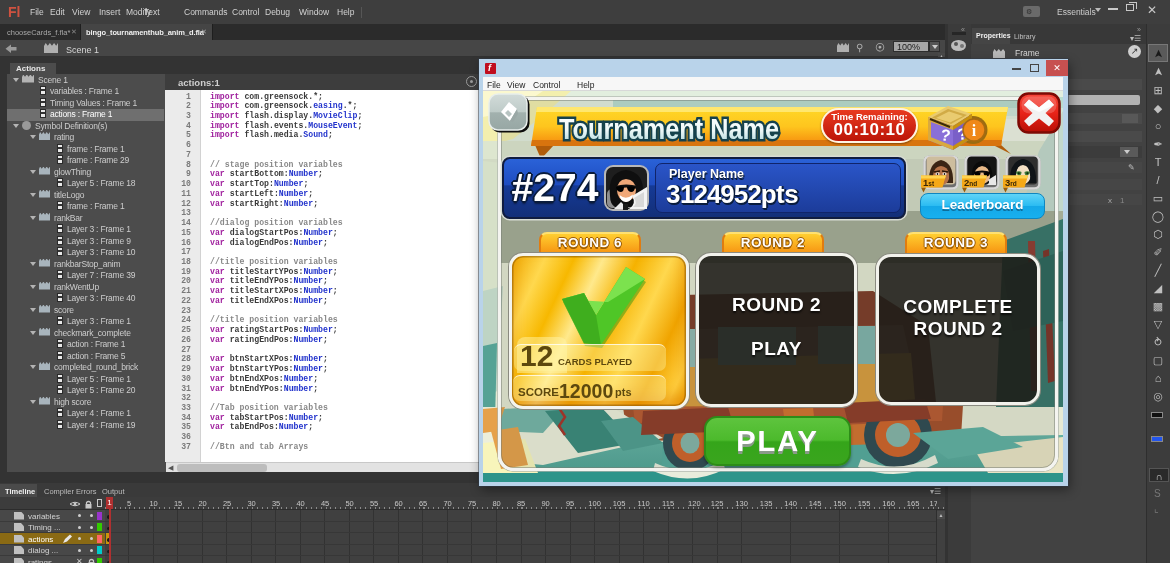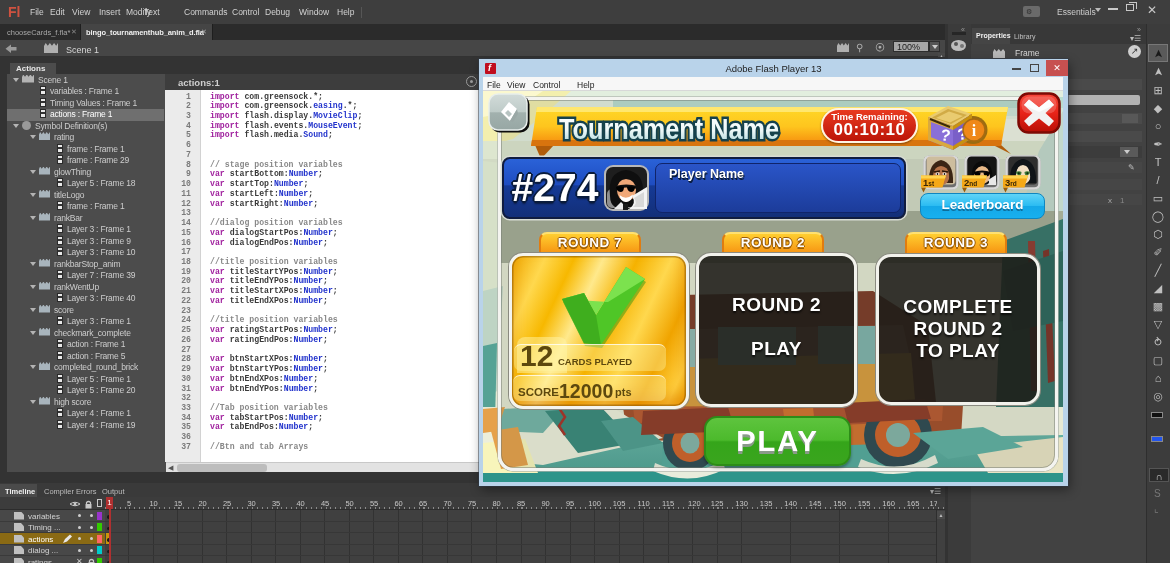--- a/index.html
+++ b/index.html
@@ -254,21 +254,20 @@
 <div class="a" style="left:1149px;top:372px;width:18px;height:12px;color:#c0c0c0;font-size:11px;text-align:center;line-height:12px;transform:rotate(0deg)">⌂</div>
 <div class="a" style="left:1149px;top:390px;width:18px;height:12px;color:#c0c0c0;font-size:11px;text-align:center;line-height:12px;transform:rotate(0deg)">◎</div>
 <div class="a" style="left:1151px;top:412px;width:12px;height:6px;background:#111;border:1px solid #888"></div>
 <div class="a" style="left:1151px;top:436px;width:12px;height:6px;background:#2255ee;border:1px solid #888"></div>
 <div class="a" style="left:1149px;top:468px;width:20px;height:14px;background:#2a2a2a;border:1px solid #555;color:#ccc;font-size:10px;font-weight:bold;text-align:center;line-height:15px">∩</div>
 <div class="a" style="left:1154px;top:488px;font-size:10px;color:#777">S</div>
 <div class="a" style="left:1154px;top:503px;font-size:10px;color:#777">⌞</div>
 <div class="a" style="left:479px;top:59px;width:589px;height:427px;background:#b9d3ea;box-shadow:0 0 0 1px rgba(45,55,70,.5),2px 4px 10px rgba(0,0,0,.4)"></div>
 <div class="a" style="left:485px;top:63px;width:11px;height:11px;background:#c00d1e;border-radius:1px"></div>
 <div class="a" style="left:488px;top:63px;font-size:9px;font-weight:bold;color:#fff;font-style:italic">f</div>
-<div class="a" style="left:479px;top:61px;width:589px;height:15px;font-size:9.5px;color:#222;text-align:center;line-height:16px">Adobe Flash Player 13</div>
 <div class="a" style="left:1012px;top:68px;width:9px;height:2px;background:#444"></div>
 <div class="a" style="left:1030px;top:64px;width:9px;height:8px;border:1.5px solid #444"></div>
 <div class="a" style="left:1046px;top:60px;width:22px;height:16px;background:#c75050"></div>
 <div class="a" style="left:1046px;top:61px;width:22px;height:14px;color:#fff;font-size:9px;text-align:center;line-height:14px">✕</div>
 <div class="a" style="left:483px;top:77px;width:580px;height:14px;background:#f7f7f7;border-bottom:1px solid #d8d8d8"></div>
 <div class="a" style="left:487px;top:80px;font-size:8.5px;color:#222">File</div>
 <div class="a" style="left:507px;top:80px;font-size:8.5px;color:#222">View</div>
 <div class="a" style="left:533px;top:80px;font-size:8.5px;color:#222">Control</div>
 <div class="a" style="left:577px;top:80px;font-size:8.5px;color:#222">Help</div>
 <div class="a" style="left:483px;top:91px;width:580px;height:391px;overflow:hidden;background:#e6ead6">
@@ -433,20 +432,21 @@
 <path d="M13,23 Q17,21.5 21,23 Q21,28 17.5,28 Q13.5,27.5 13,23 Z" fill="#000"></path>
 <path d="M24,23 Q28,21.5 32,23 Q31.8,28 28,28 Q24.4,27.5 24,23 Z" fill="#000"></path>
 <path d="M16.5,31 Q23,36.5 30,30.5 Q28.5,38 23,38 Q17.5,38 16.5,31 Z" fill="#fff"></path>
 <path d="M29,32 L44,23 L44,45 L26,45 Q34,40 29,32 Z" fill="#f4f4f4"></path>
 <path d="M31,34 L41,28 L41,43 L30,43 Q35,39 31,34 Z" fill="#d8d8d8"></path>
 <path d="M11,45 L18,38 L25,45 Z" fill="#ececec"></path>
 <rect x="20" y="40" width="5" height="6" fill="#1a1a1a"></rect>
 </svg>
 <div class="a" style="left:172px;top:72px;width:246px;height:50px;border-radius:7px;background:linear-gradient(#2a55c8,#1c3c9a);border:1.5px solid #10246a"></div>
 <div class="a" style="left:186px;top:76px;font-size:12.5px;font-weight:bold;color:#fff;text-shadow:1px 2px 0 #0a1c3c,0 1px 0 #0a1c3c">Player Name</div>
+<div class="a" style="left:183px;top:88px;font-size:26px;font-weight:bold;color:#fff;letter-spacing:-0.5px;text-shadow:1px 2px 0 #0a1c3c,0 1px 0 #0a1c3c,2px 0 0 #0a1c3c">3<span style="letter-spacing:-1px">124952</span>pts</div>
 <svg width="36" height="35" style="position:absolute;left:440px;top:64px">
 <rect x="0.5" y="0.5" width="35" height="34" rx="6" fill="#6e6e6e"></rect>
 <rect x="1.5" y="1.5" width="33" height="32" rx="5" fill="none" stroke="#d8d8d8" stroke-width="2.5"></rect>
 <g transform="translate(0,-2)">
           <rect x="3.5" y="3.5" width="29" height="28" rx="4" fill="#cdbd9e"></rect>
 <path d="M6,30 Q5,10 18,7 Q31,10 30,30 Z" fill="#3a2414"></path>
 <path d="M10,28 Q9,14 18,13 Q27,14 26,26 Q24,32 18,32 Q12,32 10,28 Z" fill="#b5734a"></path>
 <path d="M11,19 L17,18 M19,18 L25,19" stroke="#2a1608" stroke-width="1.6"></path>
 <ellipse cx="14.5" cy="21" rx="2" ry="1.4" fill="#fff"></ellipse>
           <ellipse cx="21.5" cy="21" rx="2" ry="1.4" fill="#fff"></ellipse>
@@ -499,21 +499,21 @@
 </svg>
 <svg width="30" height="20" style="position:absolute;left:518px;top:83px">
 <path d="M2,13.5 L7,13.5 L4.5,18.5 Z" fill="#9a5d08"></path>
 <path d="M2,1.5 L27,1.5 L23.5,13.5 L2,13.5 Z" fill="#f5a818"></path>
 <path d="M2,1.5 L27,1.5 L26,4.5 L2,4.5 Z" fill="#ffd34e"></path>
 <text x="4" y="11.5" font-family="Liberation Sans,sans-serif" font-size="9.5" font-weight="bold" fill="#3a2606">3<tspan font-size="6.5">rd</tspan></text>
 </svg>
 <div class="a" style="left:437px;top:102px;width:125px;height:26px;border-radius:8px;background:linear-gradient(#5ed4f8 0%,#2cbcf2 48%,#14a8e8 52%,#18b0ee 100%);border:1.5px solid #0e86c0"></div>
 <div class="a" style="left:437px;top:106px;width:125px;text-align:center;font-size:13.5px;font-weight:bold;color:#fff;text-shadow:0 1.5px 0 rgba(10,60,90,.55)">Leaderboard</div>
 <div class="a" style="left:56px;top:141px;width:102px;height:22px;border-radius:8px 8px 0 0;background:linear-gradient(#ffce30,#f69211);border-left:2px solid #e07c10;border-right:2px solid #e07c10;border-top:2px solid #ffe070"></div>
-<div class="a" style="left:56px;top:144px;width:102px;text-align:center;font-size:13.5px;font-weight:bold;color:#fff;letter-spacing:.5px;text-shadow:-1px 0 0 #9a5d08,1px 0 0 #9a5d08,0 -1px 0 #9a5d08,0 1.5px 0 #9a5d08">ROUND 7</div>
+<div class="a" style="left:56px;top:144px;width:102px;text-align:center;font-size:13.5px;font-weight:bold;color:#fff;letter-spacing:.5px;text-shadow:-1px 0 0 #9a5d08,1px 0 0 #9a5d08,0 -1px 0 #9a5d08,0 1.5px 0 #9a5d08">ROUND 6</div>
 <div class="a" style="left:239px;top:141px;width:102px;height:22px;border-radius:8px 8px 0 0;background:linear-gradient(#ffce30,#f69211);border-left:2px solid #e07c10;border-right:2px solid #e07c10;border-top:2px solid #ffe070"></div>
 <div class="a" style="left:239px;top:144px;width:102px;text-align:center;font-size:13.5px;font-weight:bold;color:#fff;letter-spacing:.5px;text-shadow:-1px 0 0 #9a5d08,1px 0 0 #9a5d08,0 -1px 0 #9a5d08,0 1.5px 0 #9a5d08">ROUND 2</div>
 <div class="a" style="left:422px;top:141px;width:102px;height:22px;border-radius:8px 8px 0 0;background:linear-gradient(#ffce30,#f69211);border-left:2px solid #e07c10;border-right:2px solid #e07c10;border-top:2px solid #ffe070"></div>
 <div class="a" style="left:422px;top:144px;width:102px;text-align:center;font-size:13.5px;font-weight:bold;color:#fff;letter-spacing:.5px;text-shadow:-1px 0 0 #9a5d08,1px 0 0 #9a5d08,0 -1px 0 #9a5d08,0 1.5px 0 #9a5d08">ROUND 3</div>
 <div class="a" style="left:26px;top:162px;width:180px;height:156px;border-radius:14px;background:linear-gradient(115deg,#f0a800 0%,#ffd84e 14%,#f7b800 26%,#ffe98c 38%,#f5b200 52%,#ffd84e 66%,#f0a400 80%,#ffcf3e 92%,#f0a800 100%);border:3.5px solid #f4f4ee;box-shadow:0 0 0 1px #8a8a80,inset 0 0 0 1.5px rgba(120,70,0,.45),inset 0 -10px 14px rgba(220,120,0,.5)"></div>
 <svg width="100" height="95" style="position:absolute;left:65px;top:166px">
 <path d="M14,42 L36,36 L48,58 L78,10 L97,22 L53,88 L36,86 Z" fill="#2f9a14" transform="translate(1,3)" opacity="0.5"></path>
 <path d="M14,42 L36,36 L48,58 L78,10 L97,22 L53,88 L36,86 Z" fill="#4fc627"></path>
 <path d="M14,42 L36,36 L48,58 L78,10 L97,22 L60,45 Z" fill="#7ce24e"></path>
 <path d="M14,42 L36,36 L48,58 L53,88 L36,86 Z" fill="#3fae1e"></path>
@@ -525,16 +525,15 @@
 <div class="a" style="left:75px;top:265px;font-size:9.5px;font-weight:bold;color:#5d480e;letter-spacing:0px">CARDS PLAYED</div>
 <div class="a" style="left:35px;top:295px;font-size:11.5px;font-weight:bold;color:#5d480e">SCORE</div>
 <div class="a" style="left:76px;top:289px;font-size:19.5px;font-weight:bold;color:#5d480e">12000</div>
 <div class="a" style="left:132px;top:295px;font-size:11px;font-weight:bold;color:#5d480e">pts</div>
 <div class="a" style="left:213px;top:162px;width:161px;height:154px;border-radius:15px;background:rgba(30,28,24,.88);border:3px solid #f2f2ec;box-shadow:0 0 0 1px #8a8a80"></div>
 <div class="a" style="left:393px;top:163px;width:164px;height:151px;border-radius:15px;background:rgba(30,28,24,.88);border:3px solid #f2f2ec;box-shadow:0 0 0 1px #8a8a80"></div>
 <div class="a" style="left:213px;top:203px;width:161px;text-align:center;font-size:19px;font-weight:bold;color:#fff;letter-spacing:.5px;text-shadow:0 2px 2px rgba(0,0,0,.7)">ROUND 2</div>
 <div class="a" style="left:213px;top:247px;width:161px;text-align:center;font-size:19px;font-weight:bold;color:#fff;letter-spacing:.5px;text-shadow:0 2px 2px rgba(0,0,0,.7)">PLAY</div>
 <div class="a" style="left:393px;top:205px;width:164px;text-align:center;font-size:19px;font-weight:bold;color:#fff;letter-spacing:.5px;text-shadow:0 2px 2px rgba(0,0,0,.7)">COMPLETE</div>
 <div class="a" style="left:393px;top:227px;width:164px;text-align:center;font-size:19px;font-weight:bold;color:#fff;letter-spacing:.5px;text-shadow:0 2px 2px rgba(0,0,0,.7)">ROUND 2</div>
-<div class="a" style="left:393px;top:249px;width:164px;text-align:center;font-size:19px;font-weight:bold;color:#fff;letter-spacing:.5px;text-shadow:0 2px 2px rgba(0,0,0,.7)">TO PLAY</div>
 <div class="a" style="left:221px;top:325px;width:147px;height:50px;border-radius:13px;background:linear-gradient(#5ec43e 0%,#4cba2c 48%,#35a51a 52%,#3aa51e 100%);border:2px solid #2d8c18;box-shadow:0 2px 3px rgba(0,0,0,.35)"></div>
 <div class="a" style="left:221px;top:334px;width:147px;text-align:center;font-size:29px;font-weight:bold;color:#fff;letter-spacing:2px;text-shadow:0 2.5px 0 #8a9a8a,0 1px 0 #aaa">PLAY</div>
 </div>
 </div>
 </body></html>

